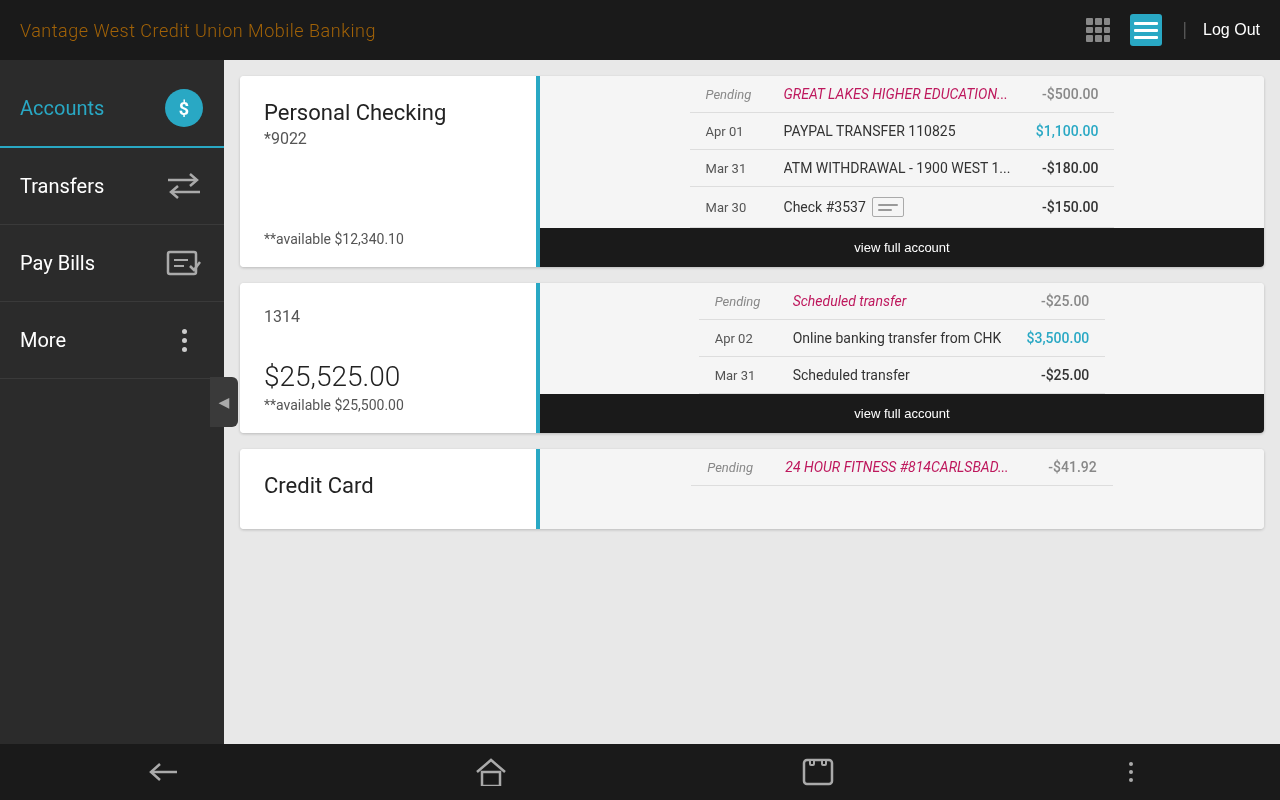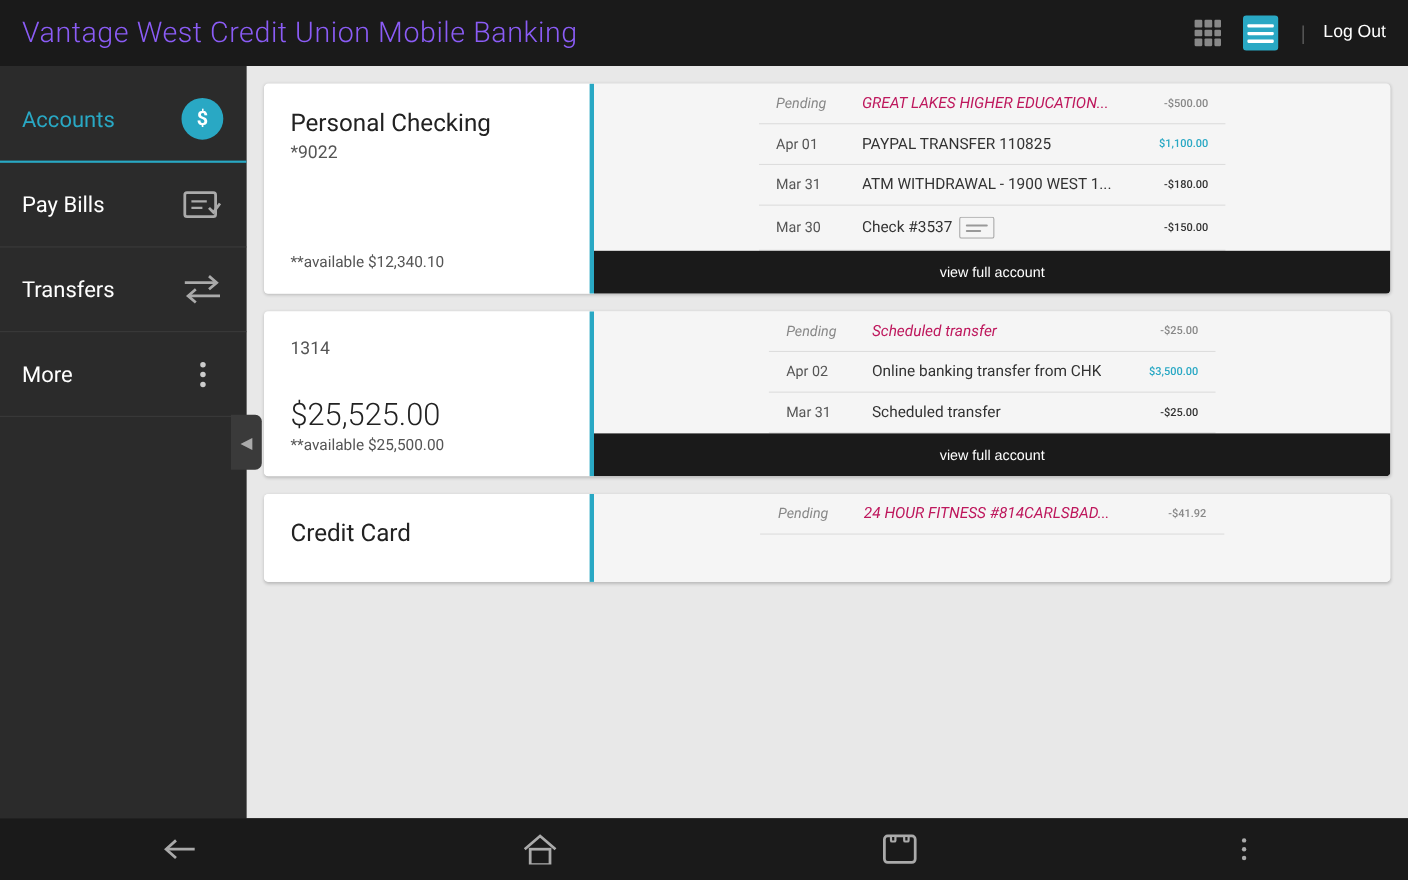--- a/index.html
+++ b/index.html
@@ -9,22 +9,22 @@
     .top-bar {
       background: #1a1a1a;
       height: 60px;
       display: flex;
       align-items: center;
       justify-content: space-between;
       padding: 0 20px;
       flex-shrink: 0;
     }
     .top-bar-title {
-      color: #8b5cf6;
-      font-size: 26px;
+      color: #a16207;
+      font-size: 18px;
       font-weight: 300;
       letter-spacing: 0.5px;
     }
     .top-bar-right {
       display: flex;
       align-items: center;
       gap: 16px;
     }
     .view-toggle {
       display: flex;
@@ -287,21 +287,21 @@
       padding: 2px;
     }
     .check-line {
       height: 2px;
       background: #999;
       border-radius: 1px;
     }
     .check-line:first-child { width: 20px; }
     .check-line:last-child { width: 14px; }
     .transaction-amount {
-      font-size: 10px;
+      font-size: 14px;
       font-weight: 500;
       flex-shrink: 0;
       text-align: right;
       min-width: 80px;
     }
     .amount-negative { color: #333; }
     .amount-positive { color: #29a8c4; }
     .amount-pending { color: #888; }
 
     .view-full-btn {
@@ -386,39 +386,39 @@
   <div class="sidebar">
 
     <div class="sidebar-item active">
       <span class="sidebar-item-label">Accounts</span>
       <div class="sidebar-icon">
         <div class="dollar-icon-bg">$</div>
       </div>
     </div>
 
     <div class="sidebar-item">
+      <span class="sidebar-item-label">Transfers</span>
+      <div class="sidebar-icon transfers-icon">
+        <svg width="36" height="30" viewBox="0 0 36 30" fill="none" xmlns="http://www.w3.org/2000/svg">
+          <line x1="2" y1="9" x2="30" y2="9" stroke="#aaa" stroke-width="2.5"></line>
+          <polyline points="24,3 31,9 24,15" stroke="#aaa" stroke-width="2.5" fill="none"></polyline>
+          <line x1="34" y1="21" x2="6" y2="21" stroke="#aaa" stroke-width="2.5"></line>
+          <polyline points="12,27 5,21 12,15" stroke="#aaa" stroke-width="2.5" fill="none"></polyline>
+        </svg>
+      </div>
+    </div>
+
+    <div class="sidebar-item">
       <span class="sidebar-item-label">Pay Bills</span>
       <div class="sidebar-icon">
         <svg width="36" height="34" viewBox="0 0 36 34" fill="none" xmlns="http://www.w3.org/2000/svg">
           <rect x="2" y="6" width="28" height="22" rx="2" stroke="#aaa" stroke-width="2.5" fill="none"></rect>
           <line x1="8" y1="14" x2="22" y2="14" stroke="#aaa" stroke-width="2"></line>
           <line x1="8" y1="20" x2="18" y2="20" stroke="#aaa" stroke-width="2"></line>
           <polyline points="24,20 28,24 34,16" stroke="#aaa" stroke-width="2.5" fill="none"></polyline>
-        </svg>
-      </div>
-    </div>
-
-    <div class="sidebar-item">
-      <span class="sidebar-item-label">Transfers</span>
-      <div class="sidebar-icon transfers-icon">
-        <svg width="36" height="30" viewBox="0 0 36 30" fill="none" xmlns="http://www.w3.org/2000/svg">
-          <line x1="2" y1="9" x2="30" y2="9" stroke="#aaa" stroke-width="2.5"></line>
-          <polyline points="24,3 31,9 24,15" stroke="#aaa" stroke-width="2.5" fill="none"></polyline>
-          <line x1="34" y1="21" x2="6" y2="21" stroke="#aaa" stroke-width="2.5"></line>
-          <polyline points="12,27 5,21 12,15" stroke="#aaa" stroke-width="2.5" fill="none"></polyline>
         </svg>
       </div>
     </div>
 
     <div class="sidebar-item">
       <span class="sidebar-item-label">More</span>
       <div class="sidebar-icon">
         <div class="more-icon">
           <div class="more-dot"></div>
           <div class="more-dot"></div>

